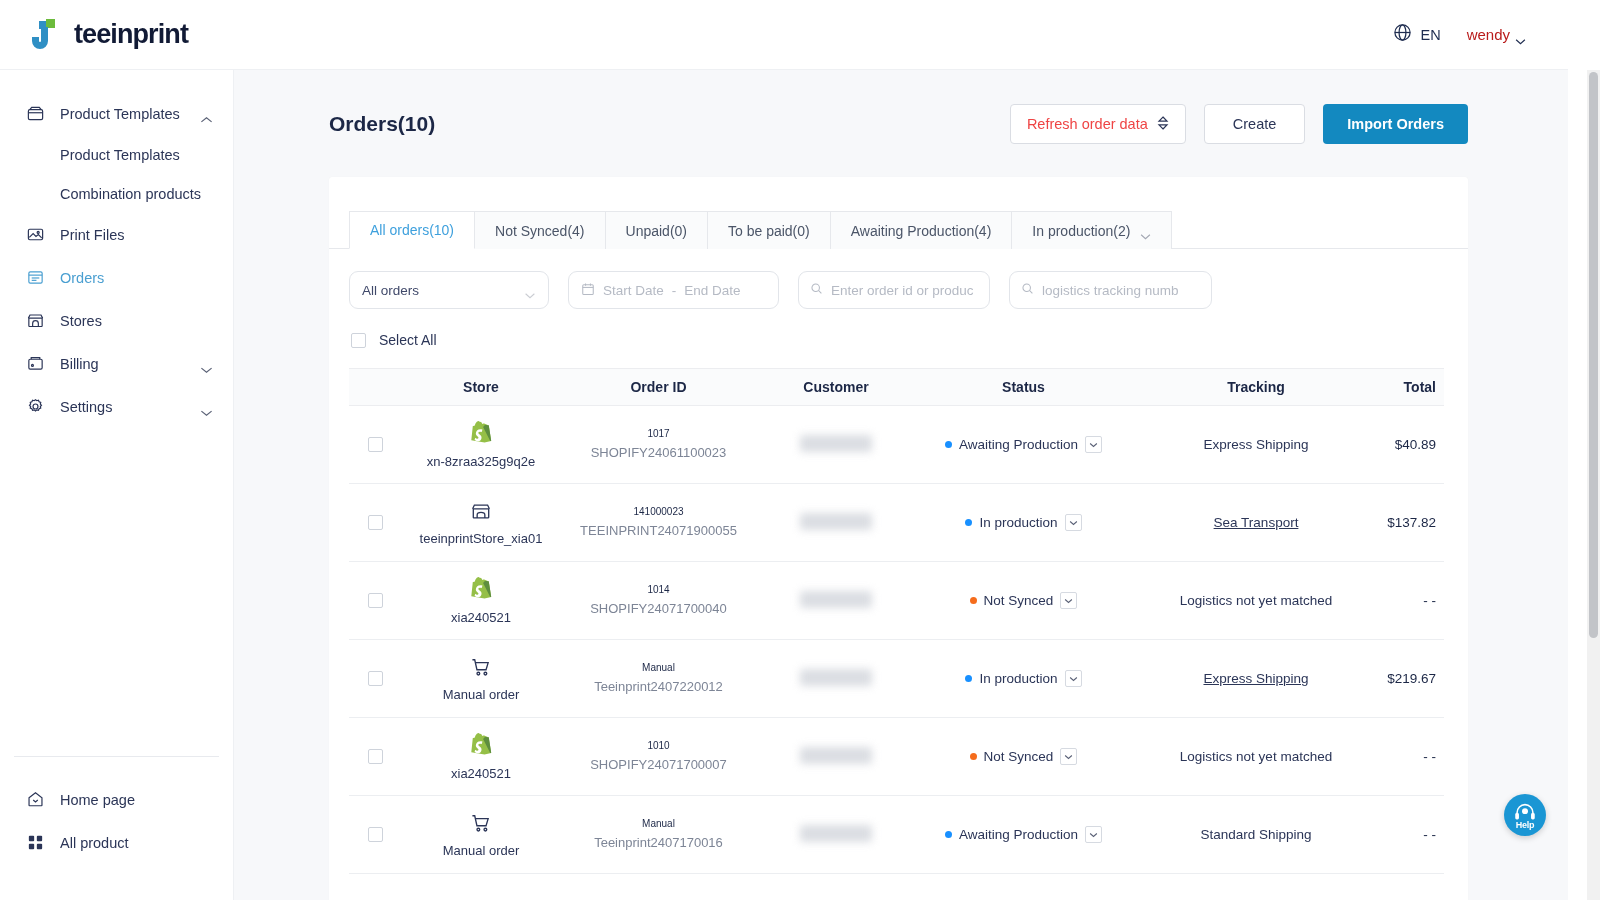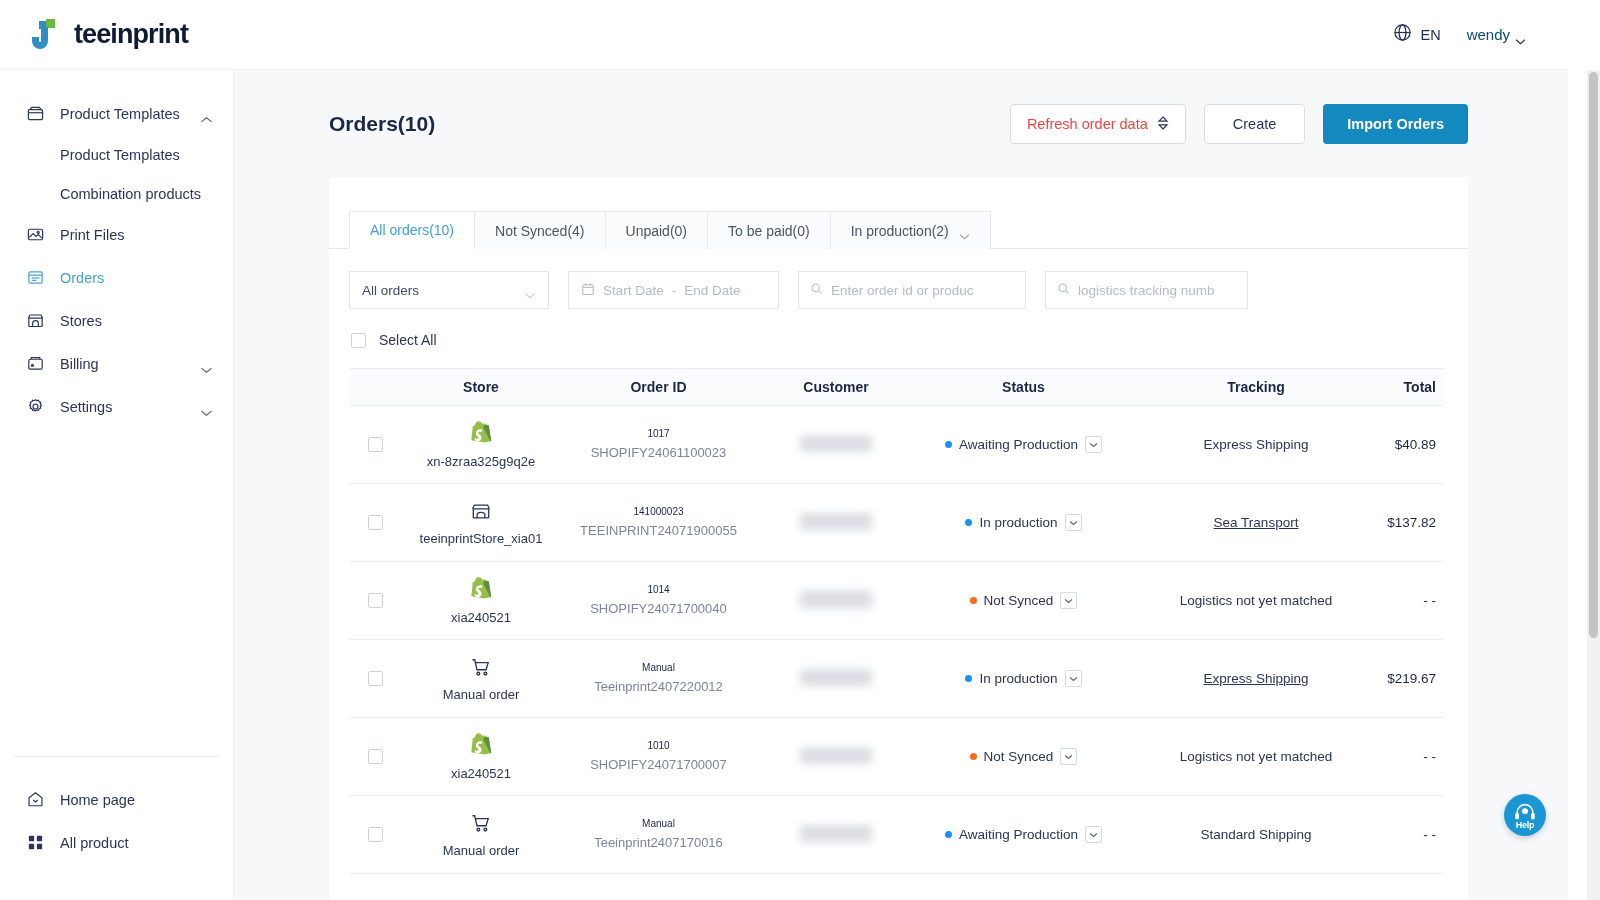--- a/index.html
+++ b/index.html
@@ -29,21 +29,21 @@
     font-size: 27px; font-weight: bold; letter-spacing: -0.9px;
     color: #111a35;
   }
   .topbar-right {
     margin-left: auto; margin-right: 42px;
     display: flex; align-items: center; gap: 26px;
   }
   .lang-box { display: flex; align-items: center; gap: 8px; cursor: pointer; }
   .lang-label { font-size: 14.5px; color: #1f2d50; font-weight: 500; }
   .user-box { display: flex; align-items: center; gap: 5px; cursor: pointer; }
-  .user-name { font-size: 15px; color: #0c4a6e; }
+  .user-name { font-size: 15px; color: #b91c1c; }
   .chev-sm { width: 11px; height: 7px; }
 
   
   .sidebar {
     position: absolute; top: 70px; left: 0;
     width: 234px; height: 830px;
     background: #ffffff;
     border-right: 1px solid #eef0f3;
     z-index: 20;
   }
@@ -133,30 +133,30 @@
     border-bottom: 1px solid #ffffff;
   }
   .tab .tab-chev { margin-left: 10px; width: 11px; height: 7px; opacity: .55; }
 
   
   .filters {
     display: flex; align-items: center; gap: 19px;
     padding: 22px 0 0 20px;
   }
   .field {
-    height: 38px; border: 1px solid #e2e5ea; border-radius: 0;
+    height: 38px; border: 1px solid #e2e5ea; border-radius: 9px;
     display: flex; align-items: center; background: #fff;
     font-size: 13.5px; color: #b8bdc7;
   }
   .f-select { width: 200px; padding: 0 12px; }
   .f-select .sel-val { color: #40496a; font-size: 13.5px; }
   .f-select .sel-chev { margin-left: auto; width: 12px; height: 7px; opacity: .45; }
   .f-date { width: 211px; padding: 0 12px; gap: 8px; }
   .f-search { padding: 0 11px; gap: 8px; }
-  .f-order { width: 228px; }
+  .f-order { width: 192px; }
   .f-cust  { width: 166px; }
   .f-track { width: 203px; }
   .ph { color: #b5bac4; font-size: 13.5px; white-space: nowrap; overflow: hidden; }
   .date-sep { color: #b5bac4; font-size: 13.5px; }
 
   
   .select-all {
     display: flex; align-items: center; gap: 13px;
     padding: 23px 0 0 22px;
   }
@@ -419,20 +419,23 @@
         <span>All orders(10)</span>
       </div>
       <div class="tab">
         <span>Not Synced(4)</span>
       </div>
       <div class="tab">
         <span>Unpaid(0)</span>
       </div>
       <div class="tab">
         <span>To be paid(0)</span>
+      </div>
+      <div class="tab">
+        <span>Awaiting Production(4)</span>
       </div>
       <div class="tab">
         <span>In production(2)</span>
         <span class="tab-chev">
           <svg width="11" height="7" viewBox="0 0 12 8" fill="none" stroke="#5a6176" stroke-width="1.2">
               <path d="M1 2 L6 6.5 L11 2"></path>
             </svg>
         </span>
       </div>
     </div>

